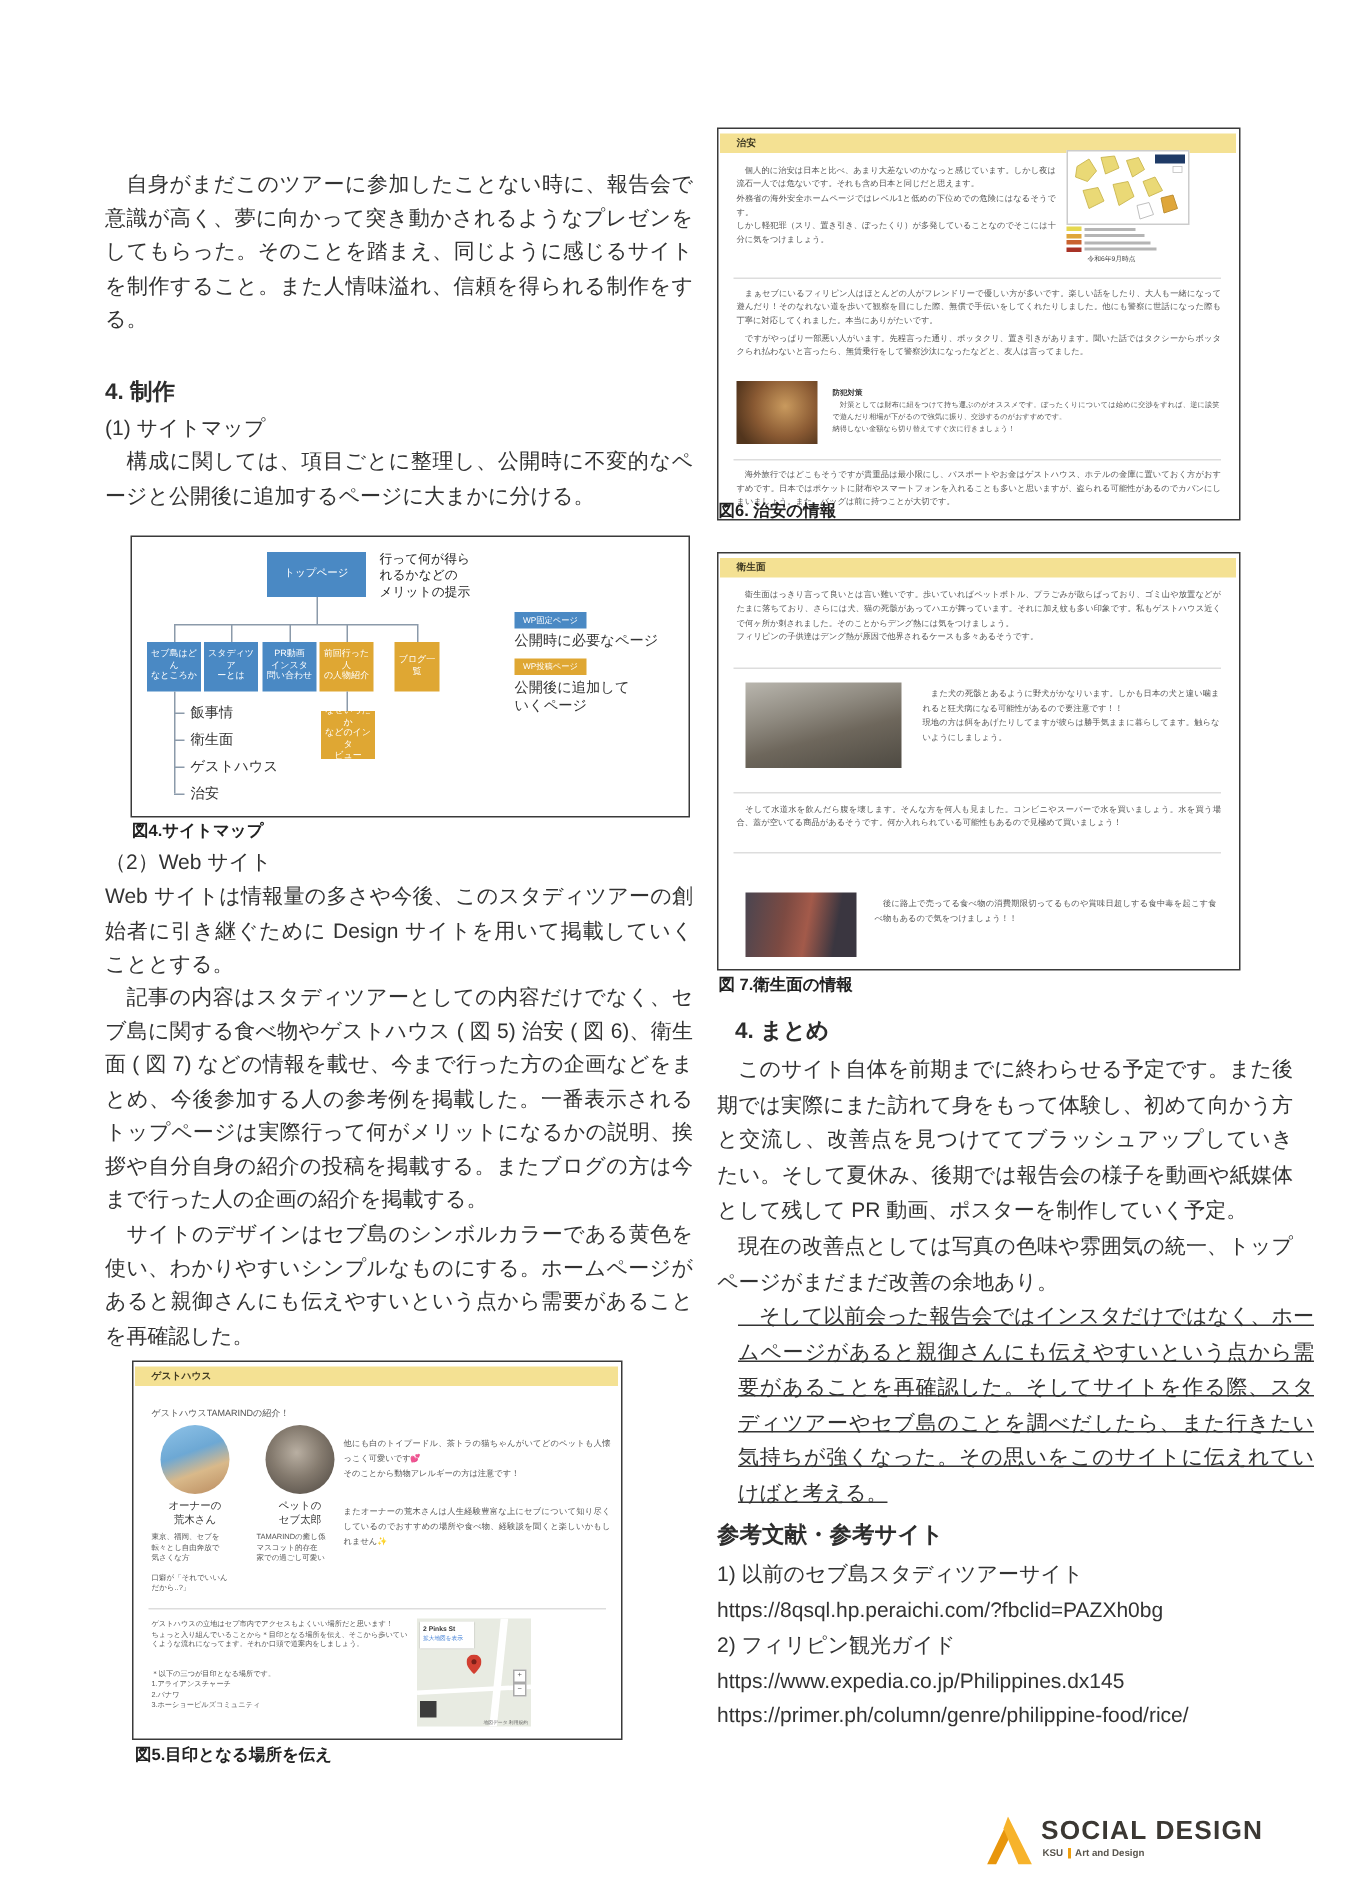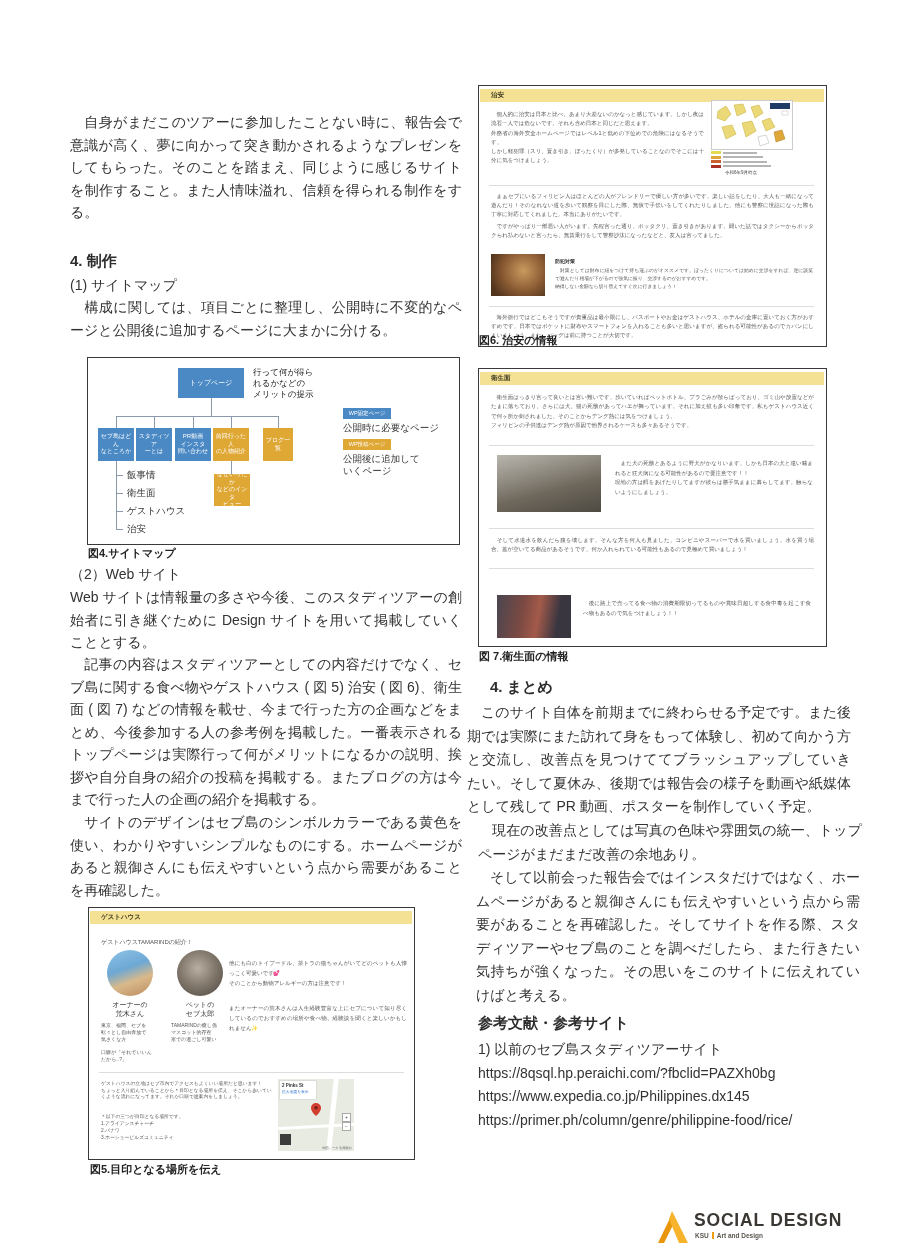--- a/index.html
+++ b/index.html
@@ -216,28 +216,29 @@
 現地の方は餌をあげたりしてますが彼らは勝手気ままに暮らしてます。触らないようにしましょう。</div>
     <div class="abs div" style="left:10px;top:159px;width:325px;"></div>
     <div class="abs t" style="left:12px;top:167px;width:323px;font-size:5.5px;line-height:9px;">　そして水道水を飲んだら腹を壊します。そんな方を何人も見ました。コンビニやスーパーで水を買いましょう。水を買う場合、蓋が空いてる商品があるそうです。何か入れられている可能性もあるので見極めて買いましょう！</div>
     <div class="abs div" style="left:10px;top:199px;width:325px;"></div>
     <div class="abs market-ph" style="left:18px;top:226px;width:74px;height:43px;"></div>
     <div class="abs t" style="left:104px;top:230px;width:228px;font-size:5.5px;line-height:9.5px;">　後に路上で売ってる食べ物の消費期限切ってるものや賞味日超しする食中毒を起こす食べ物もあるので気をつけましょう！！</div>
   </div>
   <div class="abs cap" style="left:479px;top:649px;">図 7.衛生面の情報</div>
 
   <div class="abs h" style="left:478px;top:678px;width:384px;margin-left:12px;">4. まとめ</div>
-  <div class="abs body lh23" style="left:467px;top:701px;width:384px;">　このサイト自体を前期までに終わらせる予定です。また後期では実際にまた訪れて身をもって体験し、初めて向かう方と交流し、改善点を見つけててブラッシュアップしていきたい。そして夏休み、後期では報告会の様子を動画や紙媒体として残して PR 動画、ポスターを制作していく予定。</div>
+  <div class="abs body lh23" style="left:478px;top:701px;width:384px;">　このサイト自体を前期までに終わらせる予定です。また後期では実際にまた訪れて身をもって体験し、初めて向かう方と交流し、改善点を見つけててブラッシュアップしていきたい。そして夏休み、後期では報告会の様子を動画や紙媒体として残して PR 動画、ポスターを制作していく予定。</div>
   <div class="abs body lh23" style="left:478px;top:819px;width:384px;">　現在の改善点としては写真の色味や雰囲気の統一、トップページがまだまだ改善の余地あり。</div>
-  <div class="abs body lh23" style="left:476px;top:866px;width:384px;">　そして以前会った報告会ではインスタだけではなく、ホームページがあると親御さんにも伝えやすいという点から需要があることを再確認した。そしてサイトを作る際、スタディツアーやセブ島のことを調べだしたら、また行きたい気持ちが強くなった。その思いをこのサイトに伝えれていけばと考える。</div>
+  <div class="abs body lh23" style="left:492px;top:866px;width:384px;text-decoration:underline;">　そして以前会った報告会ではインスタだけではなく、ホームページがあると親御さんにも伝えやすいという点から需要があることを再確認した。そしてサイトを作る際、スタディツアーやセブ島のことを調べだしたら、また行きたい気持ちが強くなった。その思いをこのサイトに伝えれていけばと考える。</div>
 
   <div class="abs h" style="left:478px;top:1014px;width:384px;font-family:Liberation Serif, serif;">参考文献・参考サイト</div>
   <div class="abs body lh23 refs" style="left:478px;top:1038px;width:400px;text-align:left;">
     <div>1) 以前のセブ島スタディツアーサイト</div>
     <div>https://8qsql.hp.peraichi.com/?fbclid=PAZXh0bg</div>
+    <div>2) フィリピン観光ガイド</div>
     <div>https://www.expedia.co.jp/Philippines.dx145</div>
     <div>https://primer.ph/column/genre/philippine-food/rice/</div>
   </div>
 
   <div class="abs" style="left:658px;top:1208px;width:210px;height:40px;">
     <svg class="abs" style="left:0;top:3px;" width="30" height="32" viewBox="0 0 30 32">
       <polygon points="0,32 12,7 15,14 6,32" fill="#e8960c"></polygon>
       <polygon points="14,0 30,32 21,32 11,8" fill="#f7b32b"></polygon>
     </svg>
     <div class="abs brand" style="left:36px;top:2px;text-align:right;">SOCIAL DESIGN</div>

